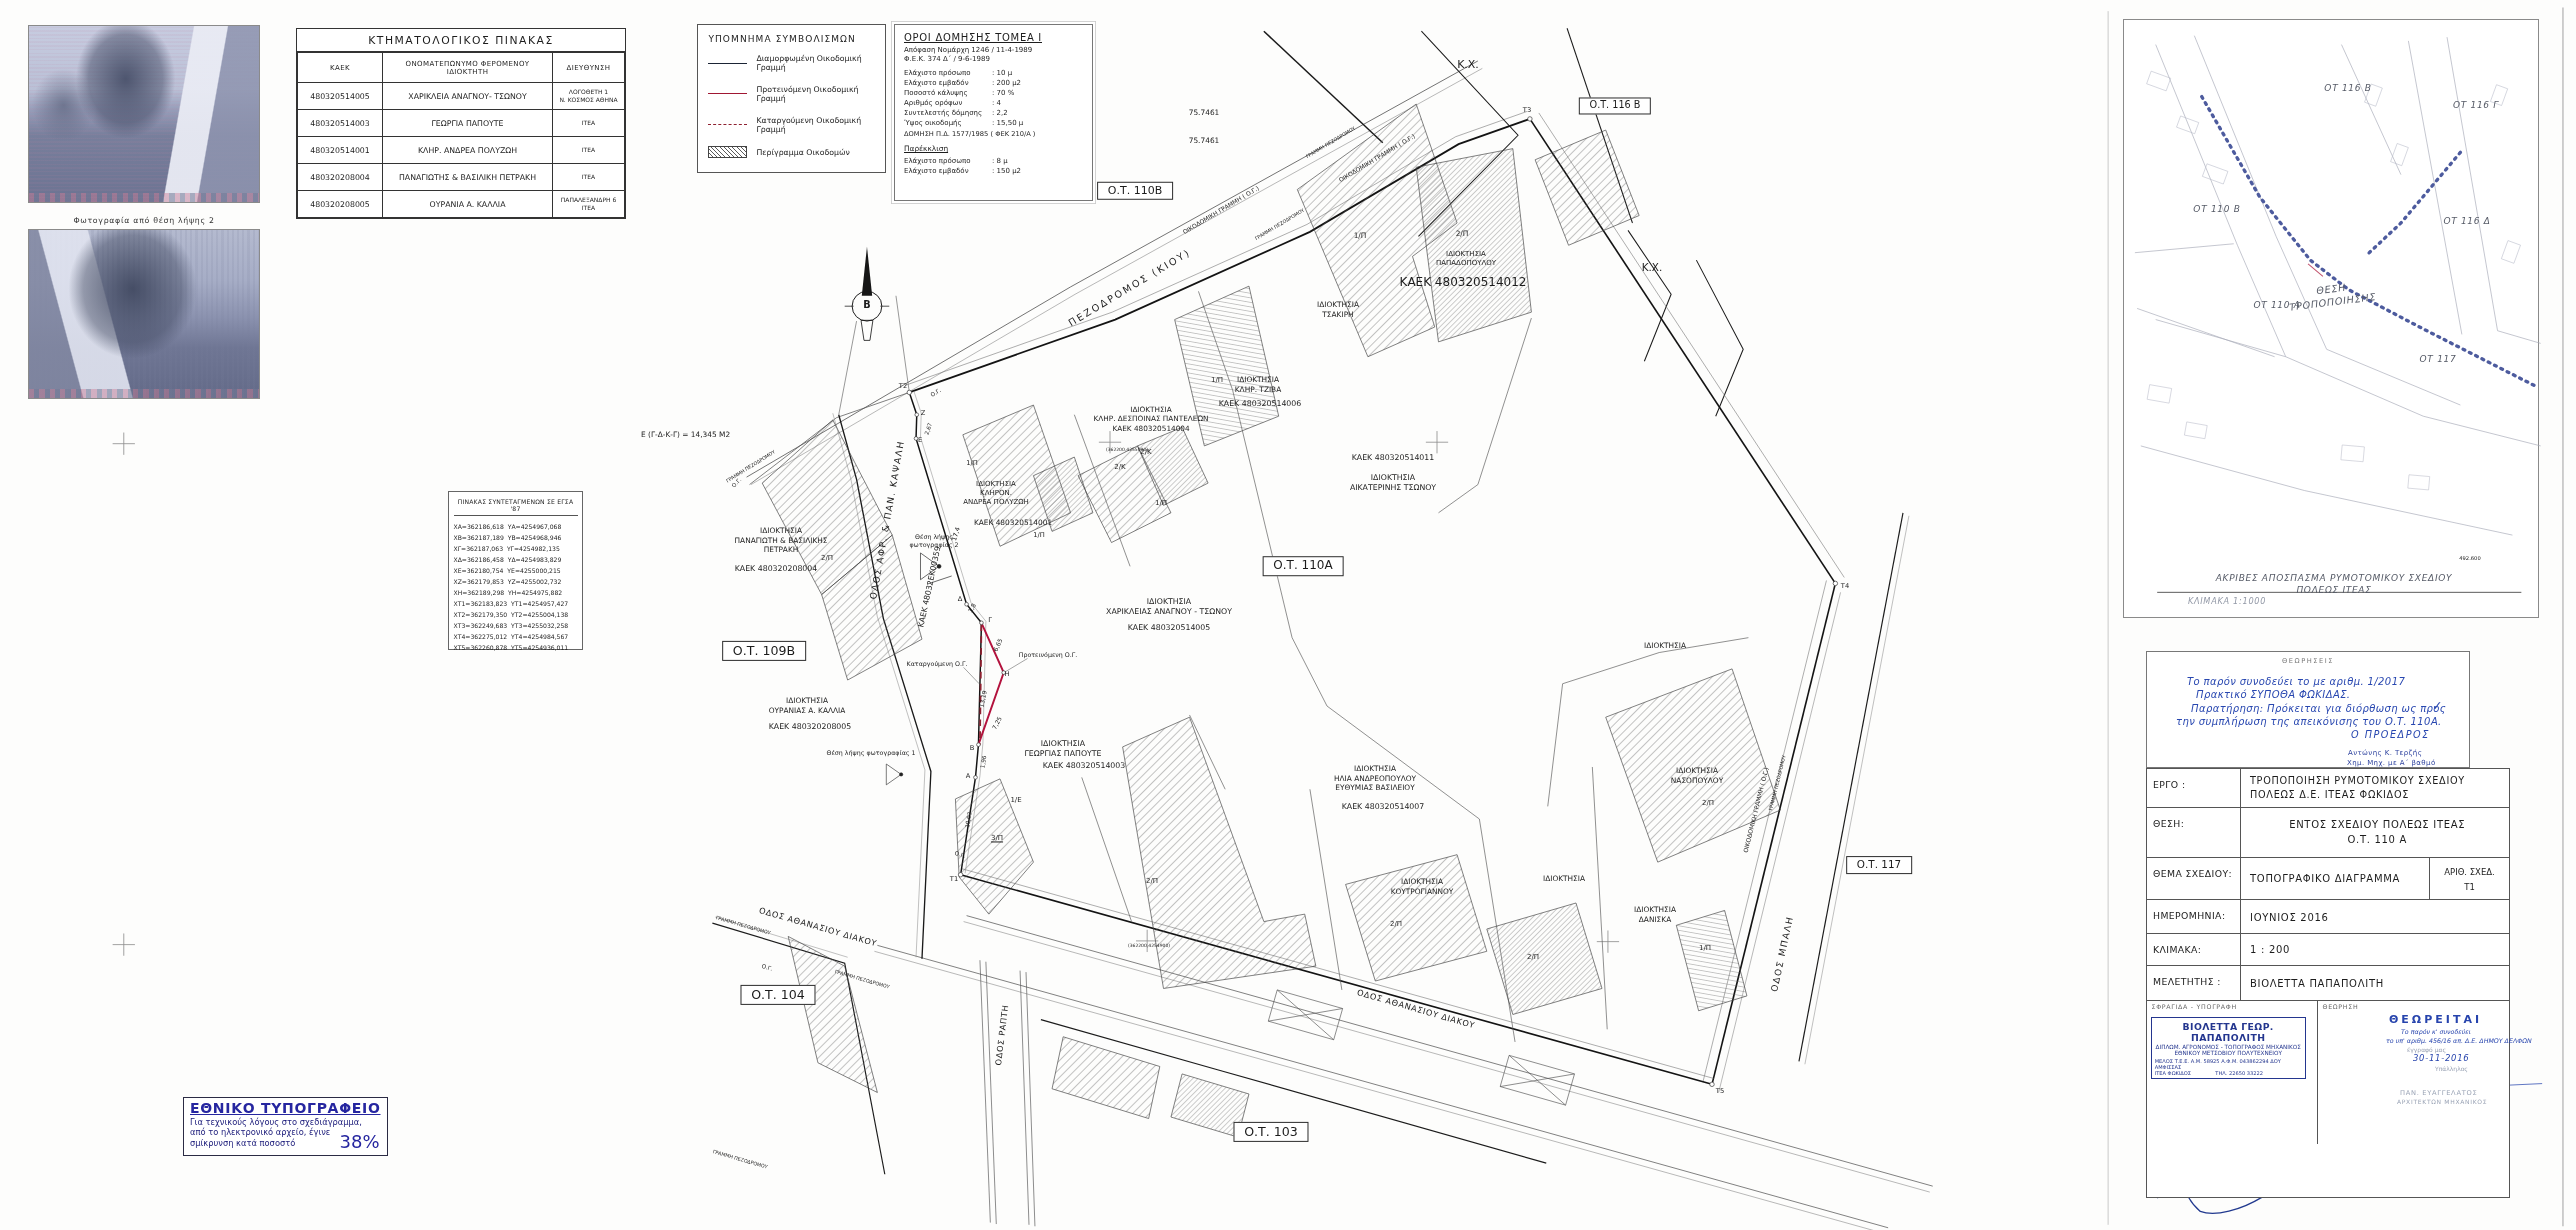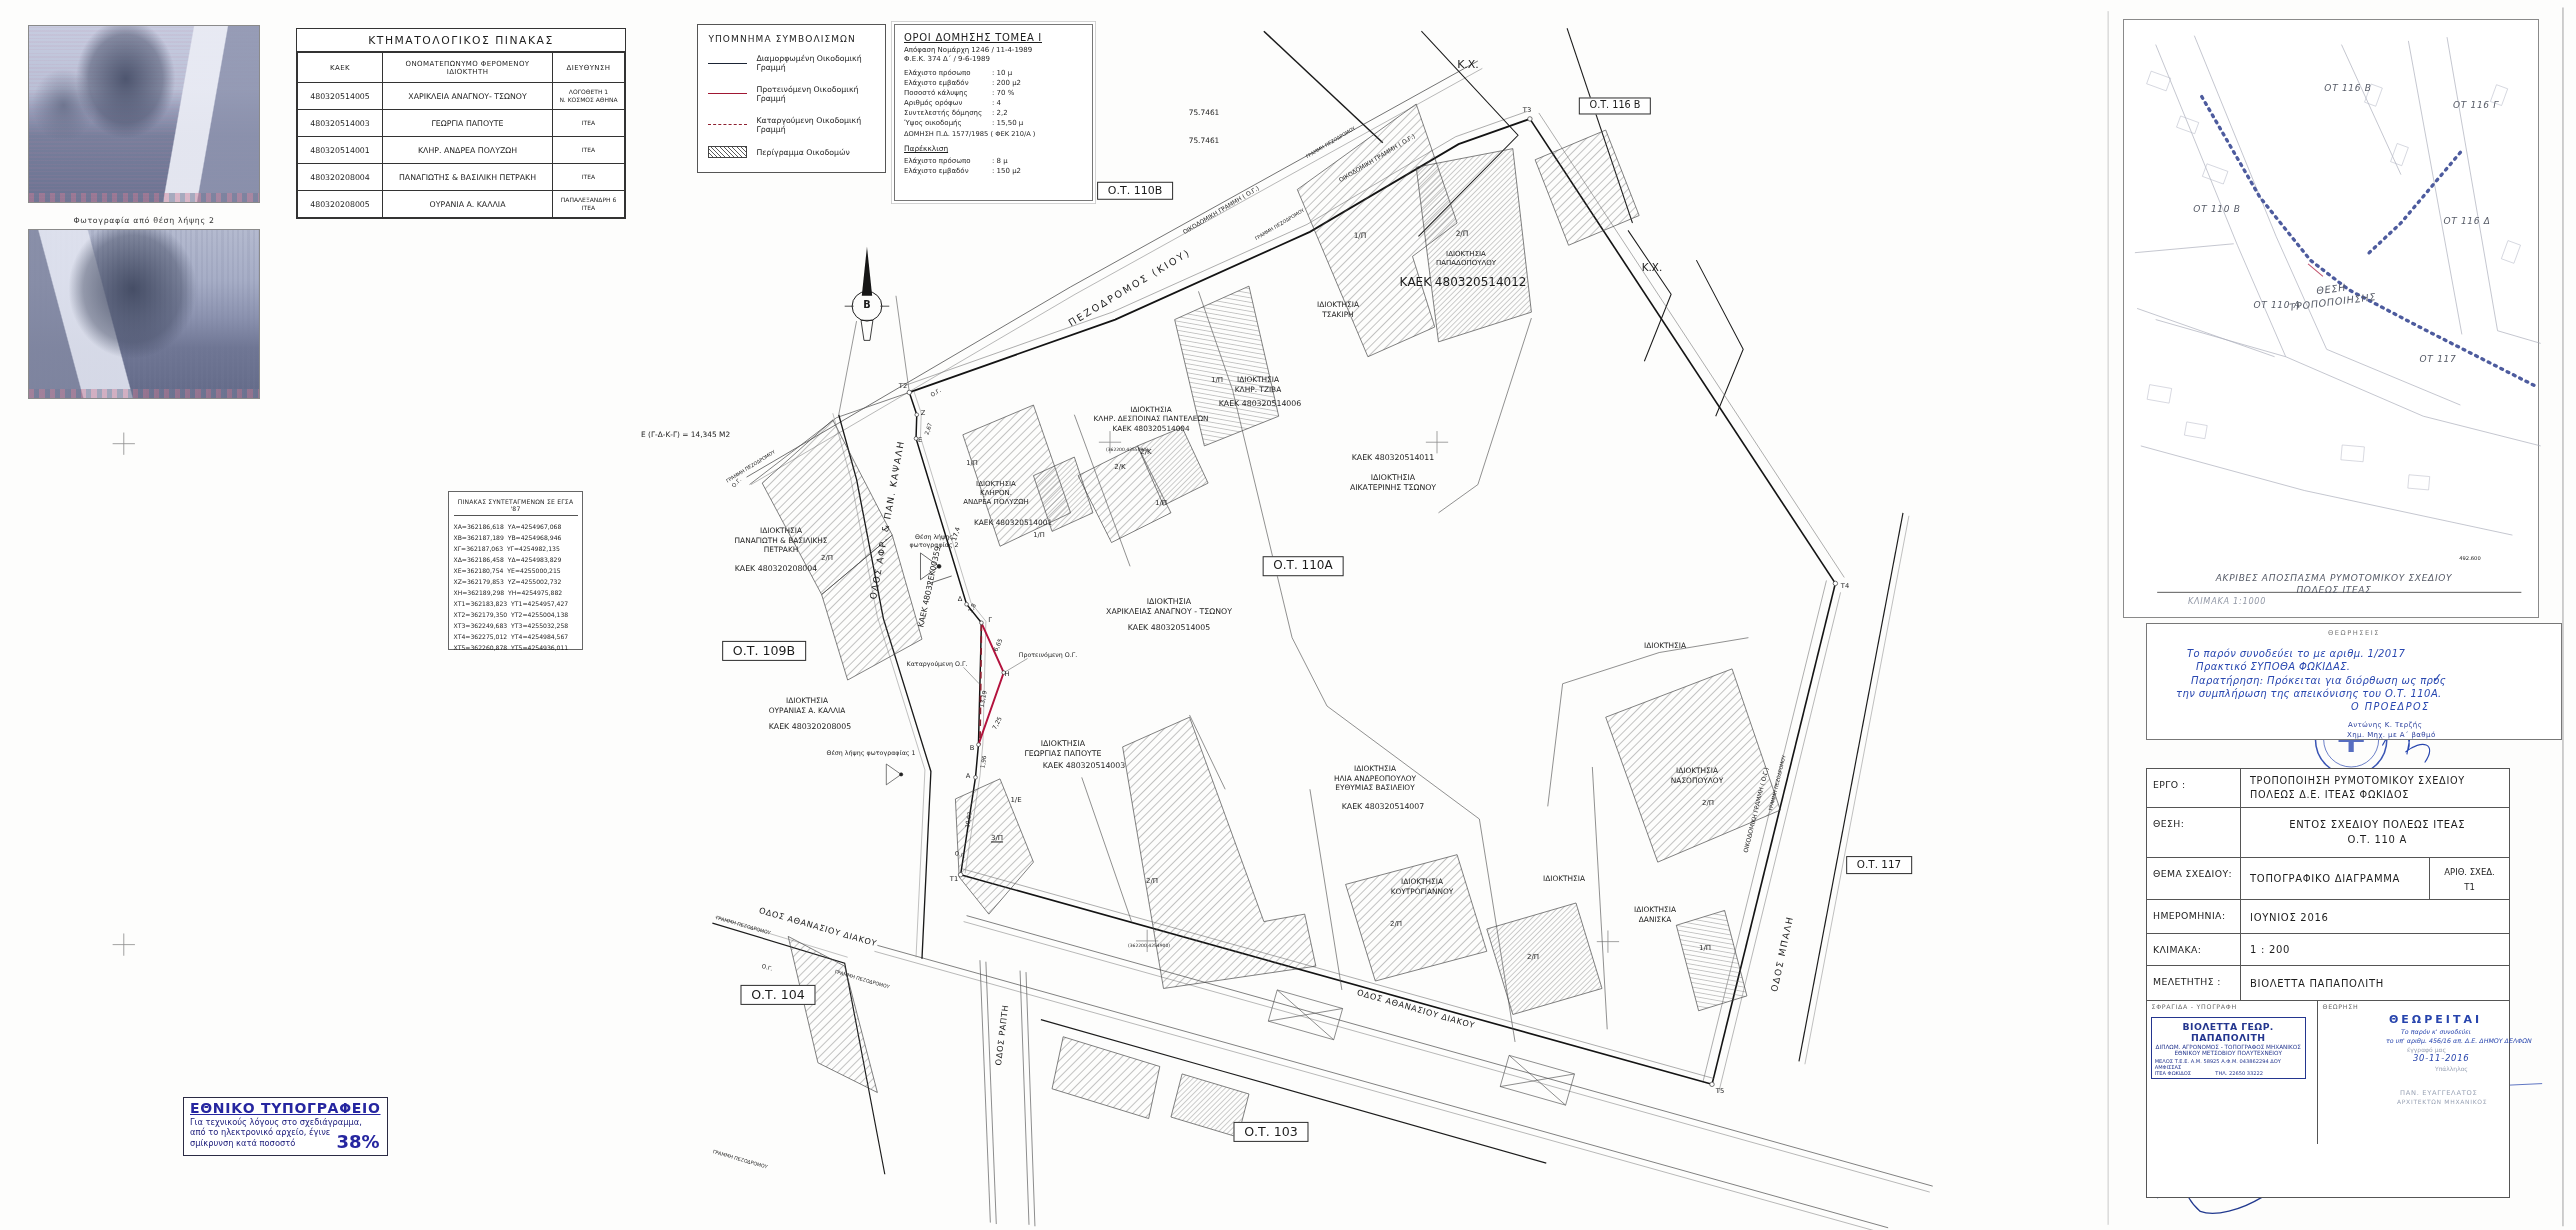--- a/index.html
+++ b/index.html
@@ -54,24 +54,24 @@
   #terms .t-note{font-size:6.7px;margin-top:1.5px}
   #terms .t-exc{font-size:7.4px;text-decoration:underline;margin-top:6.7px}
   
   #coords{left:448px;top:491px;width:135px;height:159px;border:0.9px solid #666;background:#fff;padding:6px 4.5px;z-index:3}
   #coords .c-title{font-size:6.1px;text-align:center;border-bottom:0.7px solid #555;padding-bottom:3px;margin-bottom:4.5px;letter-spacing:0.2px}
   #coords .c-row{font-size:6.1px;line-height:11px;white-space:pre}
   
   #print-note{left:183px;top:1097px;width:205px;height:59px;border:1.2px solid #2b2b44;background:#fff;padding:2.2px 6px;z-index:3}
   #print-note .pn-title{color:#2626a0;font-size:14px;font-weight:700;letter-spacing:0.7px;text-decoration:underline;line-height:16.4px}
   #print-note .pn-line{color:#22227e;font-size:8.3px;line-height:10.8px}
-  #print-note .pn-pct{position:absolute;right:7.4px;bottom:3px;color:#2626a0;font-size:18px;font-weight:700}
+  #print-note .pn-pct{position:absolute;right:7.4px;bottom:3px;color:#2626a0;font-size:18px;font-weight:400}
   
   #inset-frame{left:2123px;top:19.3px;width:416px;height:599px;border:1.2px solid #8a8a8a;background:#fff;z-index:0}
-  #approvals{left:2146px;top:623px;width:416px;height:117px;border:1px solid #777;background:#fff;z-index:3}
+  #approvals{left:2146px;top:651px;width:324px;height:117px;border:1px solid #777;background:#fff;z-index:3}
   .apr-header{position:absolute;left:0;right:0;top:4.5px;text-align:center;font-size:6.7px;letter-spacing:1.5px;color:#777}
   .apr-line{position:absolute;font-size:10px;color:#2847b0;font-style:italic;letter-spacing:0.4px;white-space:nowrap;z-index:2}
   #titleblock{left:2146px;top:768px;width:364px;height:430px;border:1.5px solid #555;background:#fff;z-index:3}
   .tb-row{display:flex;border-bottom:0.9px solid #555}
   .tb-label{width:94px;flex:none;border-right:0.9px solid #555;font-size:9.3px;padding:10.4px 4.5px 0 6px;letter-spacing:0.4px}
   .tb-value{flex:1;font-size:10px;padding:9px 4.5px 0 9px;white-space:pre-line;line-height:1.5;letter-spacing:0.7px}
   .tb-extra{width:80px;flex:none;border-left:0.9px solid #555;font-size:8.5px;text-align:center;padding-top:7.4px;white-space:pre-line;line-height:1.7}
   .tb-footer{display:flex;height:143px}
   .tb-cell-l{width:171px;flex:none;border-right:0.9px solid #555;position:relative}
   .tb-cell-r{flex:1;position:relative}

